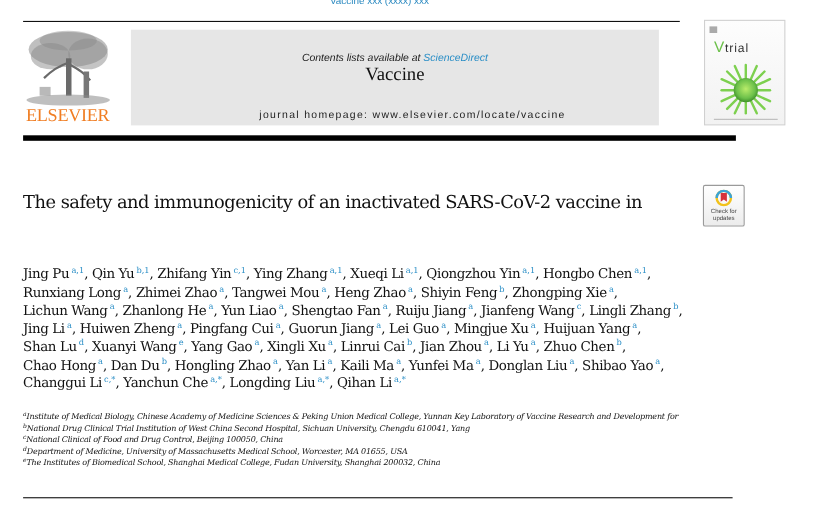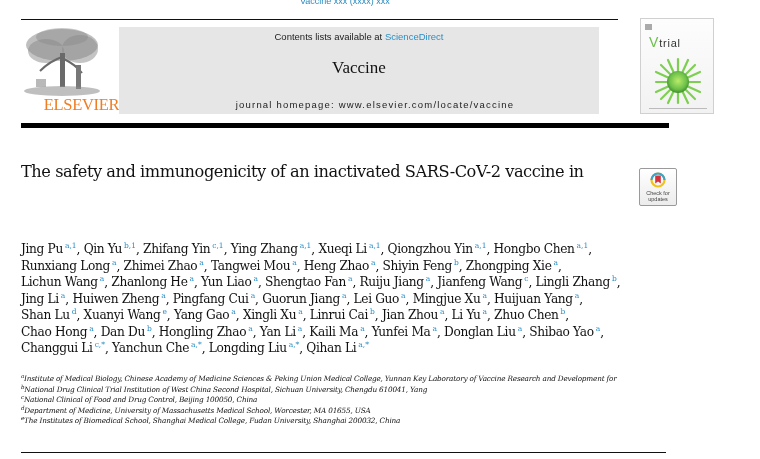--- a/index.html
+++ b/index.html
@@ -9,41 +9,41 @@
     .top-cut { position: absolute; left: 300px; top: -4px; font-size: 9px;
                font-family: "Liberation Sans", sans-serif; color: #2a89c0; }
 
     .rule-thin { position: absolute; left: 21px; width: 597px; top: 19px; height: 1px; background: #111; }
     .rule-thick { position: absolute; left: 21px; width: 648px; top: 123px; height: 5px; background: #000; }
 
     .elsevier-logo { position: absolute; left: 22px; top: 27px; width: 79px; height: 88px; }
     .elsevier-tree { position: absolute; left: 0; top: 0; width: 79px; height: 70px; }
     .elsevier-word { position: absolute; left: 0; top: 68px; width: 79px; text-align: center;
                      font-family: "Liberation Serif", serif; font-size: 16.5px; color: #f07d22;
-                     letter-spacing: -0.3px; line-height: 20px; margin-left: 20px; }
+                     letter-spacing: -0.3px; line-height: 20px; }
 
     .masthead-box { position: absolute; left: 119px; top: 27px; width: 480px; height: 87px; background: #e6e6e6; }
-    .contents-line { position: absolute; left: 0; width: 100%; top: 4px; text-align: center;
-                     font-family: "Liberation Sans", sans-serif; font-size: 9.5px; color: #222; }
+    .contents-line { position: absolute; left: 0; width: 100%; top: 20px; text-align: center;
+                     font-family: "Liberation Sans", sans-serif; font-size: 9.5px; color: #222; font-style: italic; }
     .contents-line .sd-link { color: #2a8ec6; }
     .journal-title { position: absolute; left: 0; width: 100%; top: 31px; text-align: center;
                      font-family: "Liberation Serif", serif; font-size: 17px; color: #111; }
     .homepage-line { position: absolute; left: 0; width: 100%; top: 72px; text-align: center;
                      font-family: "Liberation Sans", sans-serif; font-size: 9.5px; letter-spacing: 1.2px; color: #222; padding-left: 16px; }
 
     .cover { position: absolute; left: 640px; top: 18px; width: 74px; height: 96px;
              border: 1px solid #d0d0d0; background: linear-gradient(#fdfdfd, #f2f2f2); box-sizing: border-box; }
     .cover-pub { position: absolute; left: 4px; top: 5px; width: 7px; height: 6px; background: #aaa; }
     .cover-title { position: absolute; left: 8px; top: 15px; font-family: "Liberation Sans", sans-serif;
                    font-size: 11px; color: #333; letter-spacing: 0.8px; }
     .cover-title .v { color: #6cc04a; font-size: 14px; }
     .cover-virus { position: absolute; left: 12px; top: 38px; width: 50px; height: 50px; }
     .cover-footer { position: absolute; left: 8px; bottom: 4px; width: 58px; height: 1px; background: #bbb; }
 
-    .article-title { position: absolute; left: 21px; top: 161px; width: 610px;
+    .article-title { position: absolute; left: 21px; top: 173px; width: 610px;
                      font-family: "DejaVu Serif", serif; font-size: 16.2px; line-height: 22px;
                      color: #111; letter-spacing: -0.45px; }
     .article-title .t { display: block; white-space: nowrap; }
 
     .crossmark { position: absolute; left: 639px; top: 168px; width: 38px; height: 38px;
                  border: 1px solid #9a9a9a; border-radius: 2px; background: linear-gradient(#ffffff, #ececec); box-sizing: border-box; }
     .crossmark-ring { position: absolute; left: 10px; top: 3px; width: 16px; height: 16px; }
     .crossmark-label { position: absolute; left: 0; width: 100%; top: 21px; text-align: center;
                        font-family: "Liberation Sans", sans-serif; font-size: 5.5px; line-height: 6px; color: #444; }
 

